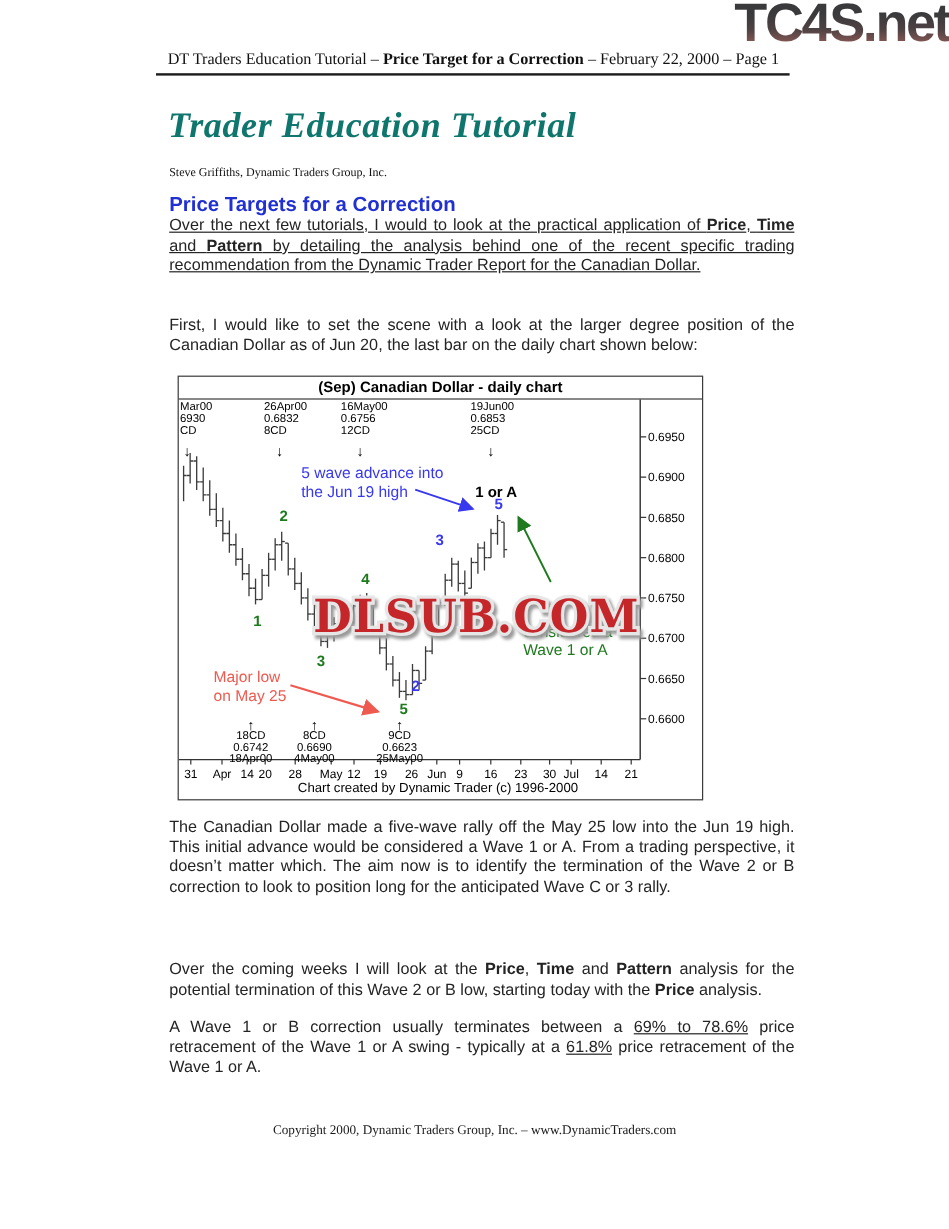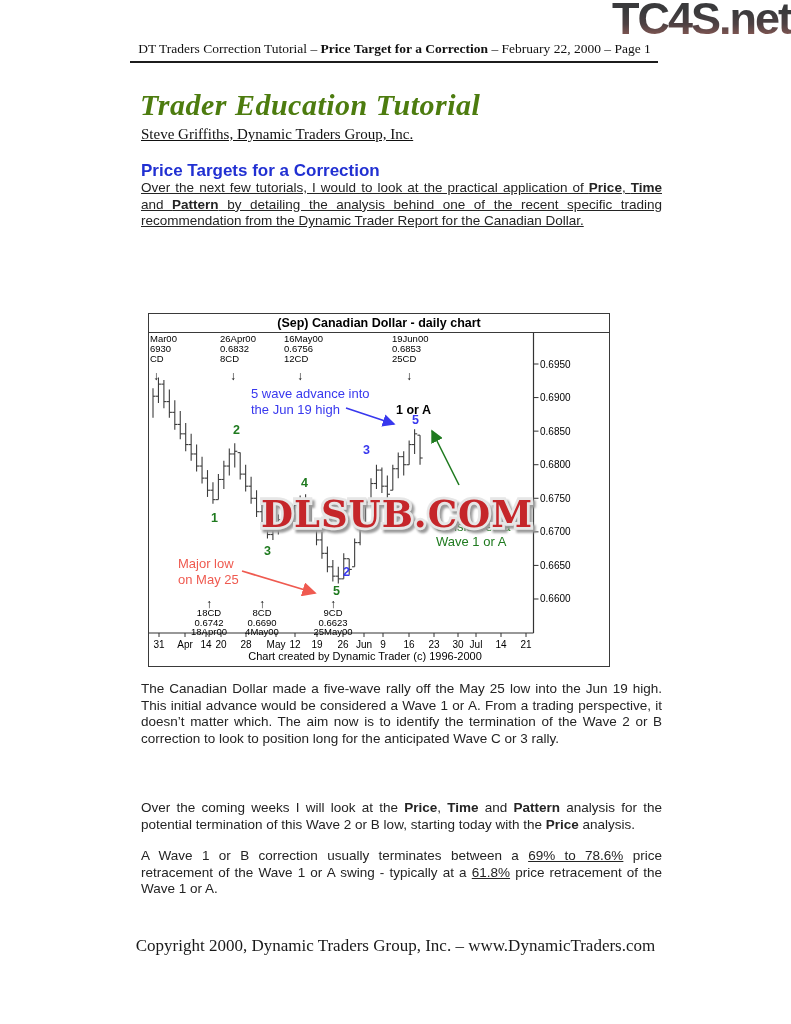--- a/index.html
+++ b/index.html
@@ -12,63 +12,64 @@
         background:linear-gradient(#3a3a3c 35%,#4d4143 60%,#8a5a55 85%,#a46a60);
         -webkit-background-clip:text;background-clip:text;color:transparent;}
 
   
   #doc-header{position:absolute;top:41px;left:131px;width:527px;text-align:center;
         font-family:"Liberation Serif",serif;font-size:13.5px;color:#111;}
   #header-rule{position:absolute;top:61px;left:130px;width:528px;height:0;
         border-top:2px solid #1c1c1c;}
 
   #main-title{position:absolute;top:88px;left:140px;font-family:"Liberation Serif",serif;
-        font-style:italic;font-weight:bold;font-size:30px;color:#4d7c0f;letter-spacing:.5px;}
-  #subtitle{position:absolute;top:126px;left:141px;font-family:"Liberation Serif",serif;
-        font-size:15px;color:#111;text-decoration:underline;}
+        font-style:italic;font-weight:bold;font-size:30px;color:#0f766e;letter-spacing:.5px;}
+  #subtitle{position:absolute;top:139px;left:141px;font-family:"Liberation Serif",serif;
+        font-size:10px;color:#111;}
 
   #section-heading{position:absolute;top:161px;left:141px;font-weight:bold;font-size:17px;
         color:#2130d2;text-align:center;}
 
   .para{position:absolute;left:141px;width:521px;font-size:13.5px;line-height:16.6px;
         text-align:justify;color:#242424;}
   #p1{top:180px;text-decoration:underline;} #p2{top:263px;} #p3{top:681px;} #p4{top:800px;} #p5{top:848px;}
 
   
   #chart{position:absolute;left:148px;top:313px;width:436px;height:352px;
-        border:1px solid #3a3a3a;background:#fff;padding-left:24px;}
+        border:1px solid #3a3a3a;background:#fff;}
   #chart-title{position:absolute;left:0;top:0;width:100%;height:18px;line-height:18px;
         text-align:center;font-weight:bold;font-size:12.5px;color:#000;
         border-bottom:1px solid #3a3a3a;}
   #chart-svg{position:absolute;left:0;top:0;}
 
   #doc-footer{position:absolute;top:936px;left:0;width:791px;text-align:center;
-        font-family:"Liberation Serif",serif;font-size:17px;color:#1a1a1a;}
+        font-family:"Liberation Serif",serif;font-size:11px;color:#1a1a1a;}
 
   
   #txtreme{position:absolute;top:975px;right:8px;font-weight:bold;font-size:36px;
         letter-spacing:0.5px;color:#cf5f68;-webkit-text-stroke:1.6px #84333b;
         text-shadow:0 0 2px #fff,0 0 3px #fff,0 0 4px #fff,3px 4px 3px #b6b6b6;}
 </style>
 </head>
 <body>
 
 <div id="page">
 
   <div id="tc4s">TC4S.net</div>
 
-  <div id="doc-header"><span>DT Traders Correction Tutorial – </span><span style="font-weight: bold;">Price Target for a Correction</span><span> – February 22, 2000 – Page 1</span></div>
+  <div id="doc-header"><span>DT Traders Education Tutorial – </span><span style="font-weight: bold;">Price Target for a Correction</span><span> – February 22, 2000 – Page 1</span></div>
   <div id="header-rule"></div>
 
   <div id="main-title">Trader Education Tutorial</div>
   <div id="subtitle">Steve Griffiths, Dynamic Traders Group, Inc.</div>
 
   <div id="section-heading">Price Targets for a Correction</div>
 
   <div class="para" id="p1"><span>Over the next few tutorials, I would to look at the practical application of </span><span style="font-weight: bold;">Price</span><span>, </span><span style="font-weight: bold;">Time</span><span> and </span><span style="font-weight: bold;">Pattern</span><span> by detailing the analysis behind one of the recent specific trading recommendation from the Dynamic Trader Report for the Canadian Dollar.</span></div>
+  <div class="para" id="p2">First, I would like to set the scene with a look at the larger degree position of the Canadian Dollar as of Jun 20, the last bar on the daily chart shown below:</div>
 
   <div id="chart">
     <div id="chart-title">(Sep) Canadian Dollar - daily chart</div>
     <svg id="chart-svg" width="436" height="352" viewBox="0 0 436 352">
         <defs>
           <marker id="mBlue" markerWidth="9" markerHeight="8" refX="7" refY="4" orient="auto">
             <path d="M0,0 L8,4 L0,8 z" fill="#3838ee"></path>
           </marker>
           <marker id="mRed" markerWidth="9" markerHeight="8" refX="7" refY="4" orient="auto">
             <path d="M0,0 L8,4 L0,8 z" fill="#ef5a50"></path>

